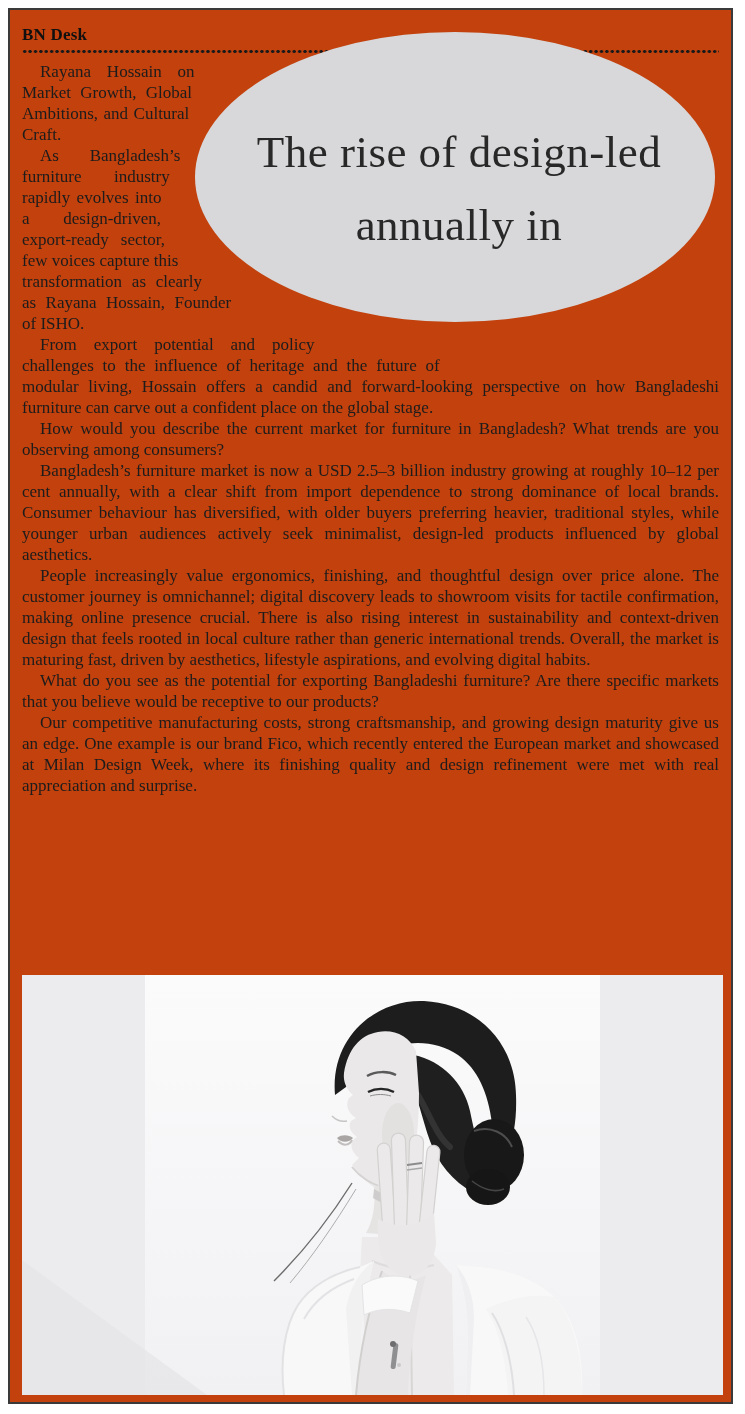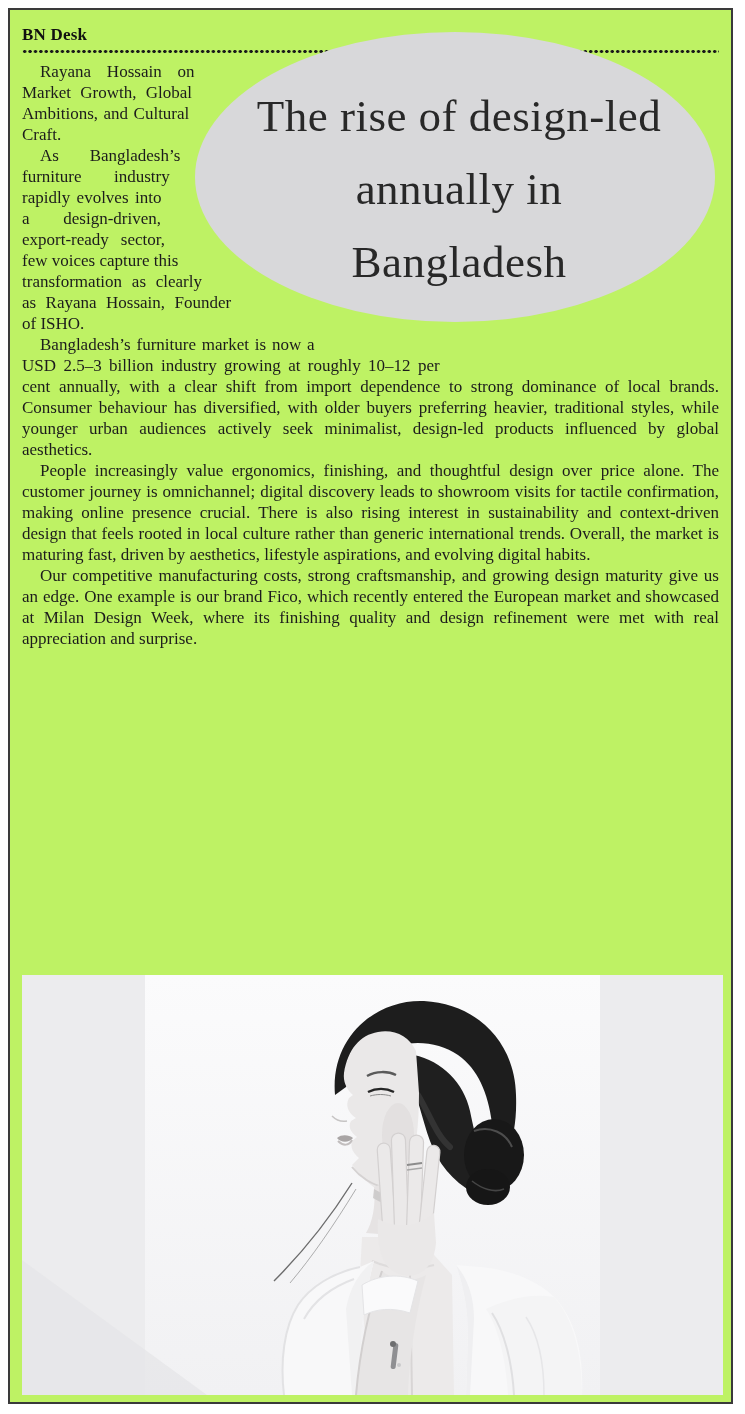--- a/index.html
+++ b/index.html
@@ -3,21 +3,21 @@
 <meta charset="utf-8">
 <style>
   html,body{margin:0;padding:0;}
   body{
     width:745px;height:1414px;position:relative;background:#ffffff;
     font-family:"Liberation Serif","DejaVu Serif",serif;
     -webkit-font-smoothing:antialiased;
   }
   .frame{
     position:absolute;left:8px;top:8px;width:725px;height:1396px;
-    box-sizing:border-box;border:2px solid #3a3a3a;background:#bef264;
+    box-sizing:border-box;border:2px solid #3a3a3a;background:#c2410c;
   }
   .content{
     box-sizing:border-box;height:965px;overflow:hidden;
     padding:15px 12px 0 12px;
   }
   .byline{
     font-size:17px;font-weight:bold;color:#101010;letter-spacing:.2px;line-height:20px;
   }
   .dotted-rule{
     height:5px;margin:3px 0 8px 0;
@@ -60,28 +60,30 @@
       <div class="dotted-rule"></div>
     </header>
 
     <div class="article">
       <div class="wrap-spacer"></div>
 
       <div class="headline-ellipse">
         <h1 class="headline">
           <span>The rise of design-led</span>
           <span>annually in</span>
-          <span>Bangladesh</span>
         </h1>
       </div>
 
       <p>Rayana Hossain on Market Growth, Global Ambitions, and Cultural Craft.</p>
       <p>As Bangladesh’s furniture industry rapidly evolves into a design-driven, export-ready sector, few voices capture this transformation as clearly as Rayana Hossain, Founder of ISHO.</p>
+      <p>From export potential and policy challenges to the influence of heritage and the future of modular living, Hossain offers a candid and forward-looking perspective on how Bangladeshi furniture can carve out a confident place on the global stage.</p>
+      <p>How would you describe the current market for furniture in Bangladesh? What trends are you observing among consumers?</p>
       <p>Bangladesh’s furniture market is now a USD 2.5–3 billion industry growing at roughly 10–12 per cent annually, with a clear shift from import dependence to strong dominance of local brands. Consumer behaviour has diversified, with older buyers preferring heavier, traditional styles, while younger urban audiences actively seek minimalist, design-led products influenced by global aesthetics.</p>
       <p>People increasingly value ergonomics, finishing, and thoughtful design over price alone. The customer journey is omnichannel; digital discovery leads to showroom visits for tactile confirmation, making online presence crucial. There is also rising interest in sustainability and context-driven design that feels rooted in local culture rather than generic international trends. Overall, the market is maturing fast, driven by aesthetics, lifestyle aspirations, and evolving digital habits.</p>
+      <p>What do you see as the potential for exporting Bangladeshi furniture? Are there specific markets that you believe would be receptive to our products?</p>
       <p>Our competitive manufacturing costs, strong craftsmanship, and growing design maturity give us an edge. One example is our brand Fico, which recently entered the European market and showcased at Milan Design Week, where its finishing quality and design refinement were met with real appreciation and surprise.</p>
     </div>
   </div>
 
   <figure class="photo">
     <svg width="701" height="420" viewBox="0 0 701 420" xmlns="http://www.w3.org/2000/svg">
       <defs>
         <linearGradient id="gbg" x1="0" y1="0" x2="0" y2="1">
           <stop offset="0" stop-color="#fbfbfc"></stop>
           <stop offset="1" stop-color="#f1f1f3"></stop>

